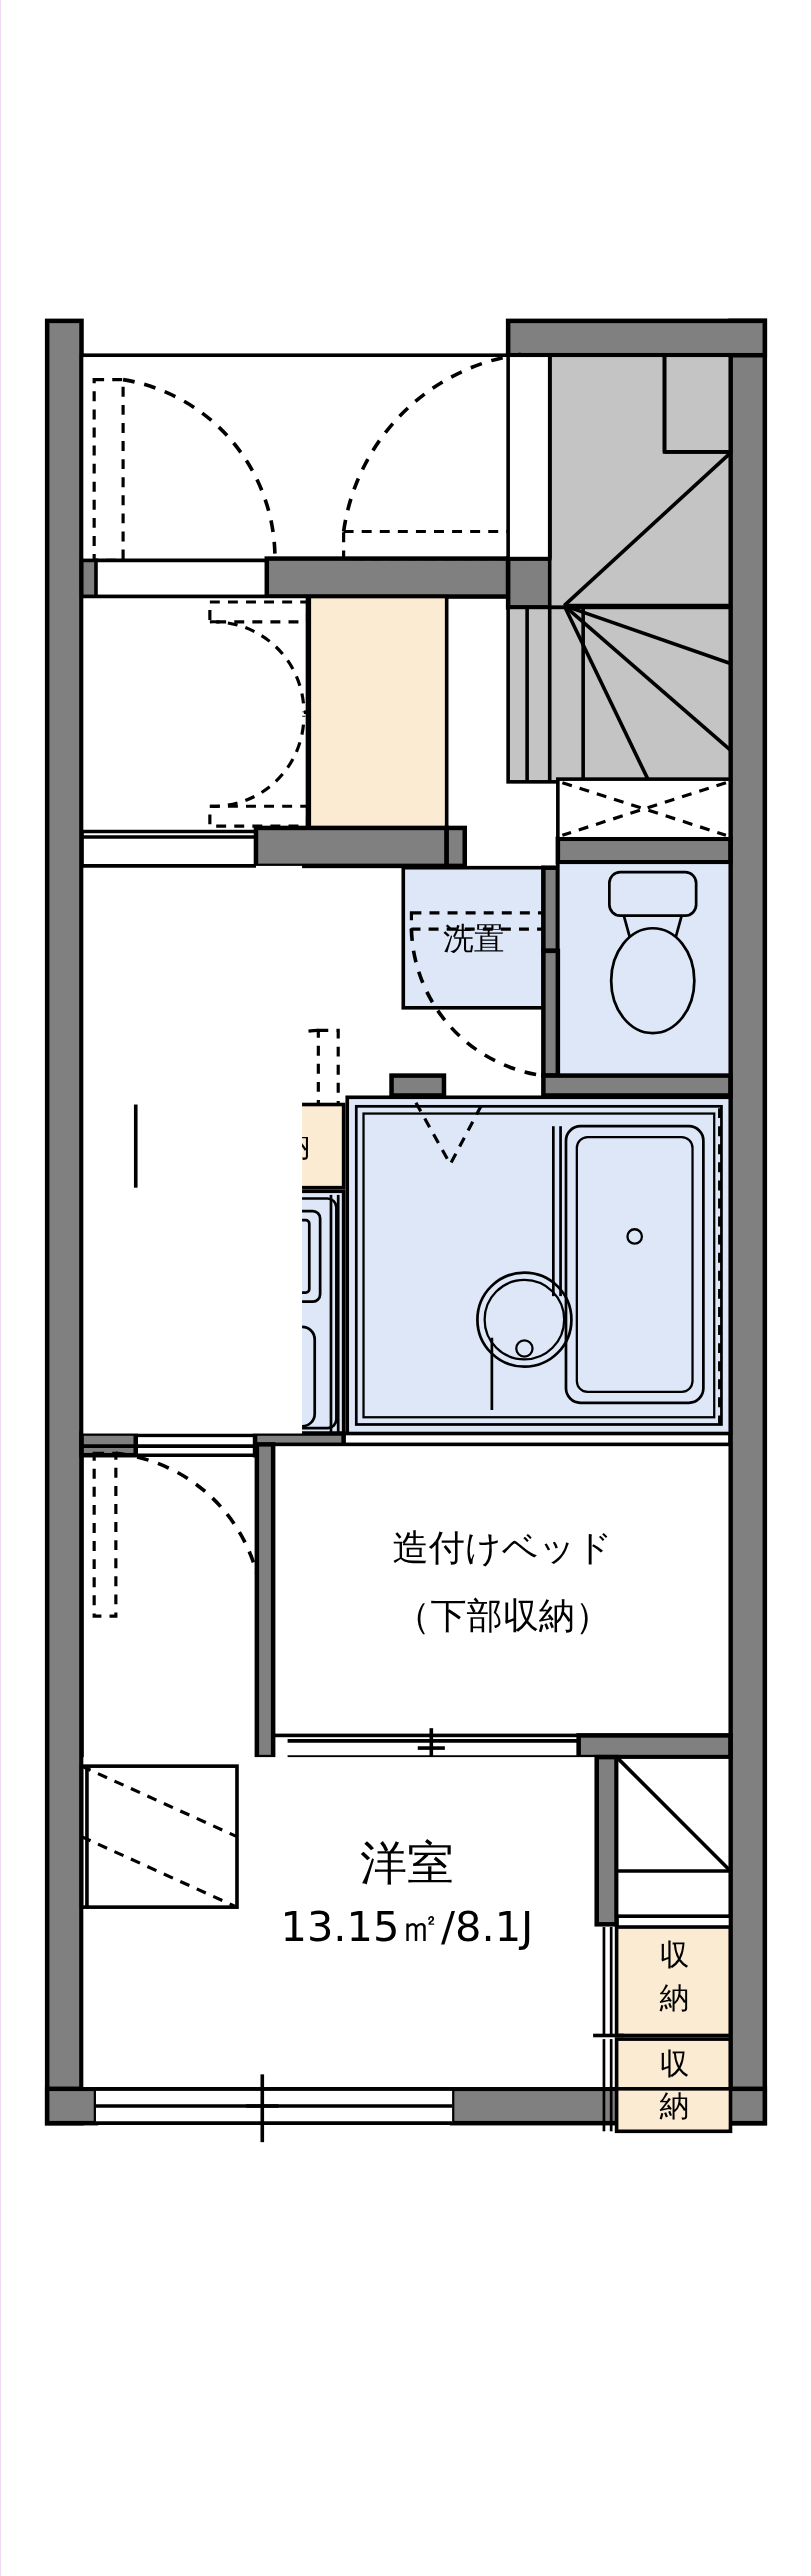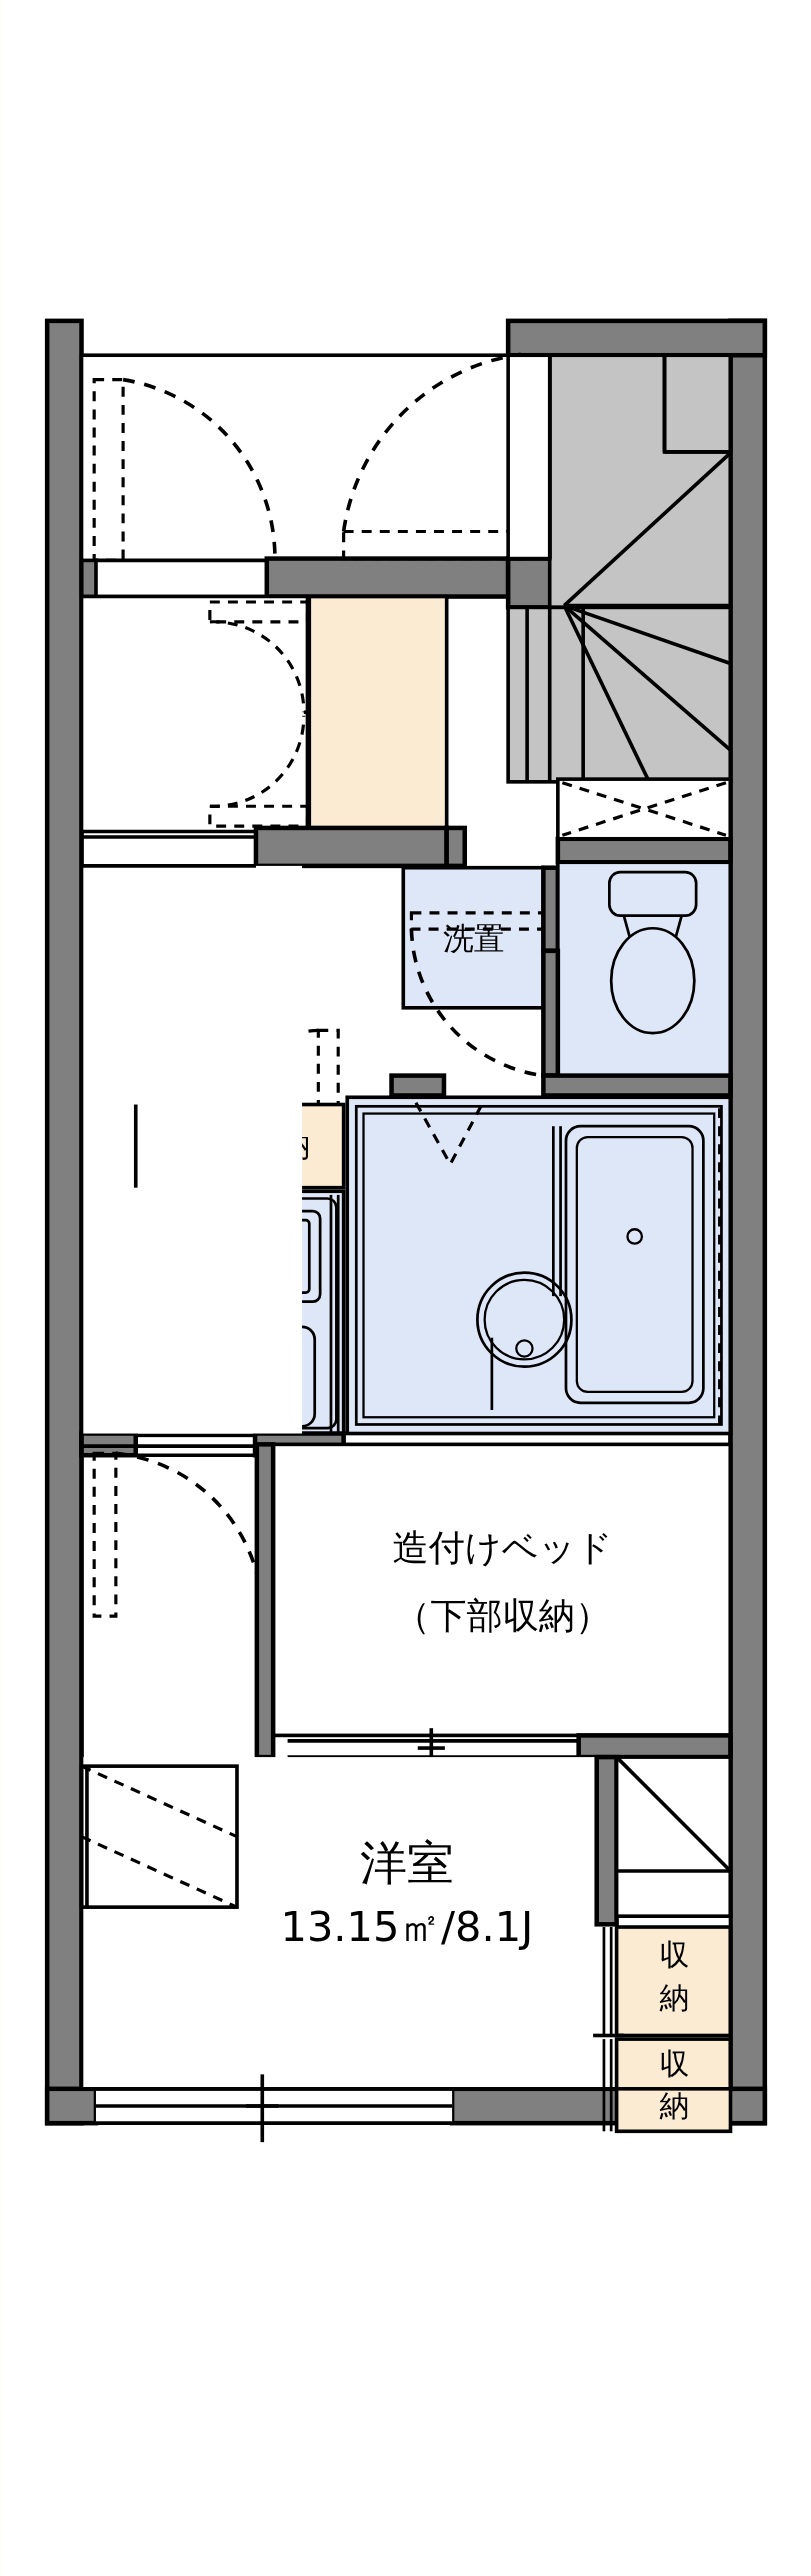--- a/index.html
+++ b/index.html
@@ -10,21 +10,21 @@
   body {
     width: 812px;
     height: 2576px;
     font-family: "Liberation Sans", sans-serif;
     overflow: hidden;
   }
   #floorplan-root {
     position: relative;
     width: 684px;
     height: 2576px;
-    background: #fef9c3;
+    background: #a21caf;
   }
   svg#plan-svg {
     display: block;
     width: 812px;
     height: 2576px;
   }
   .wall-fill     { fill: #808080; stroke: #000000; stroke-width: 5; }
   .thin-wall     { fill: #808080; stroke: #000000; stroke-width: 4; }
   .room-white    { fill: #ffffff; stroke: #000000; stroke-width: 4; }
   .fixture-blue  { fill: #dde7f8; stroke: #000000; stroke-width: 4; }

